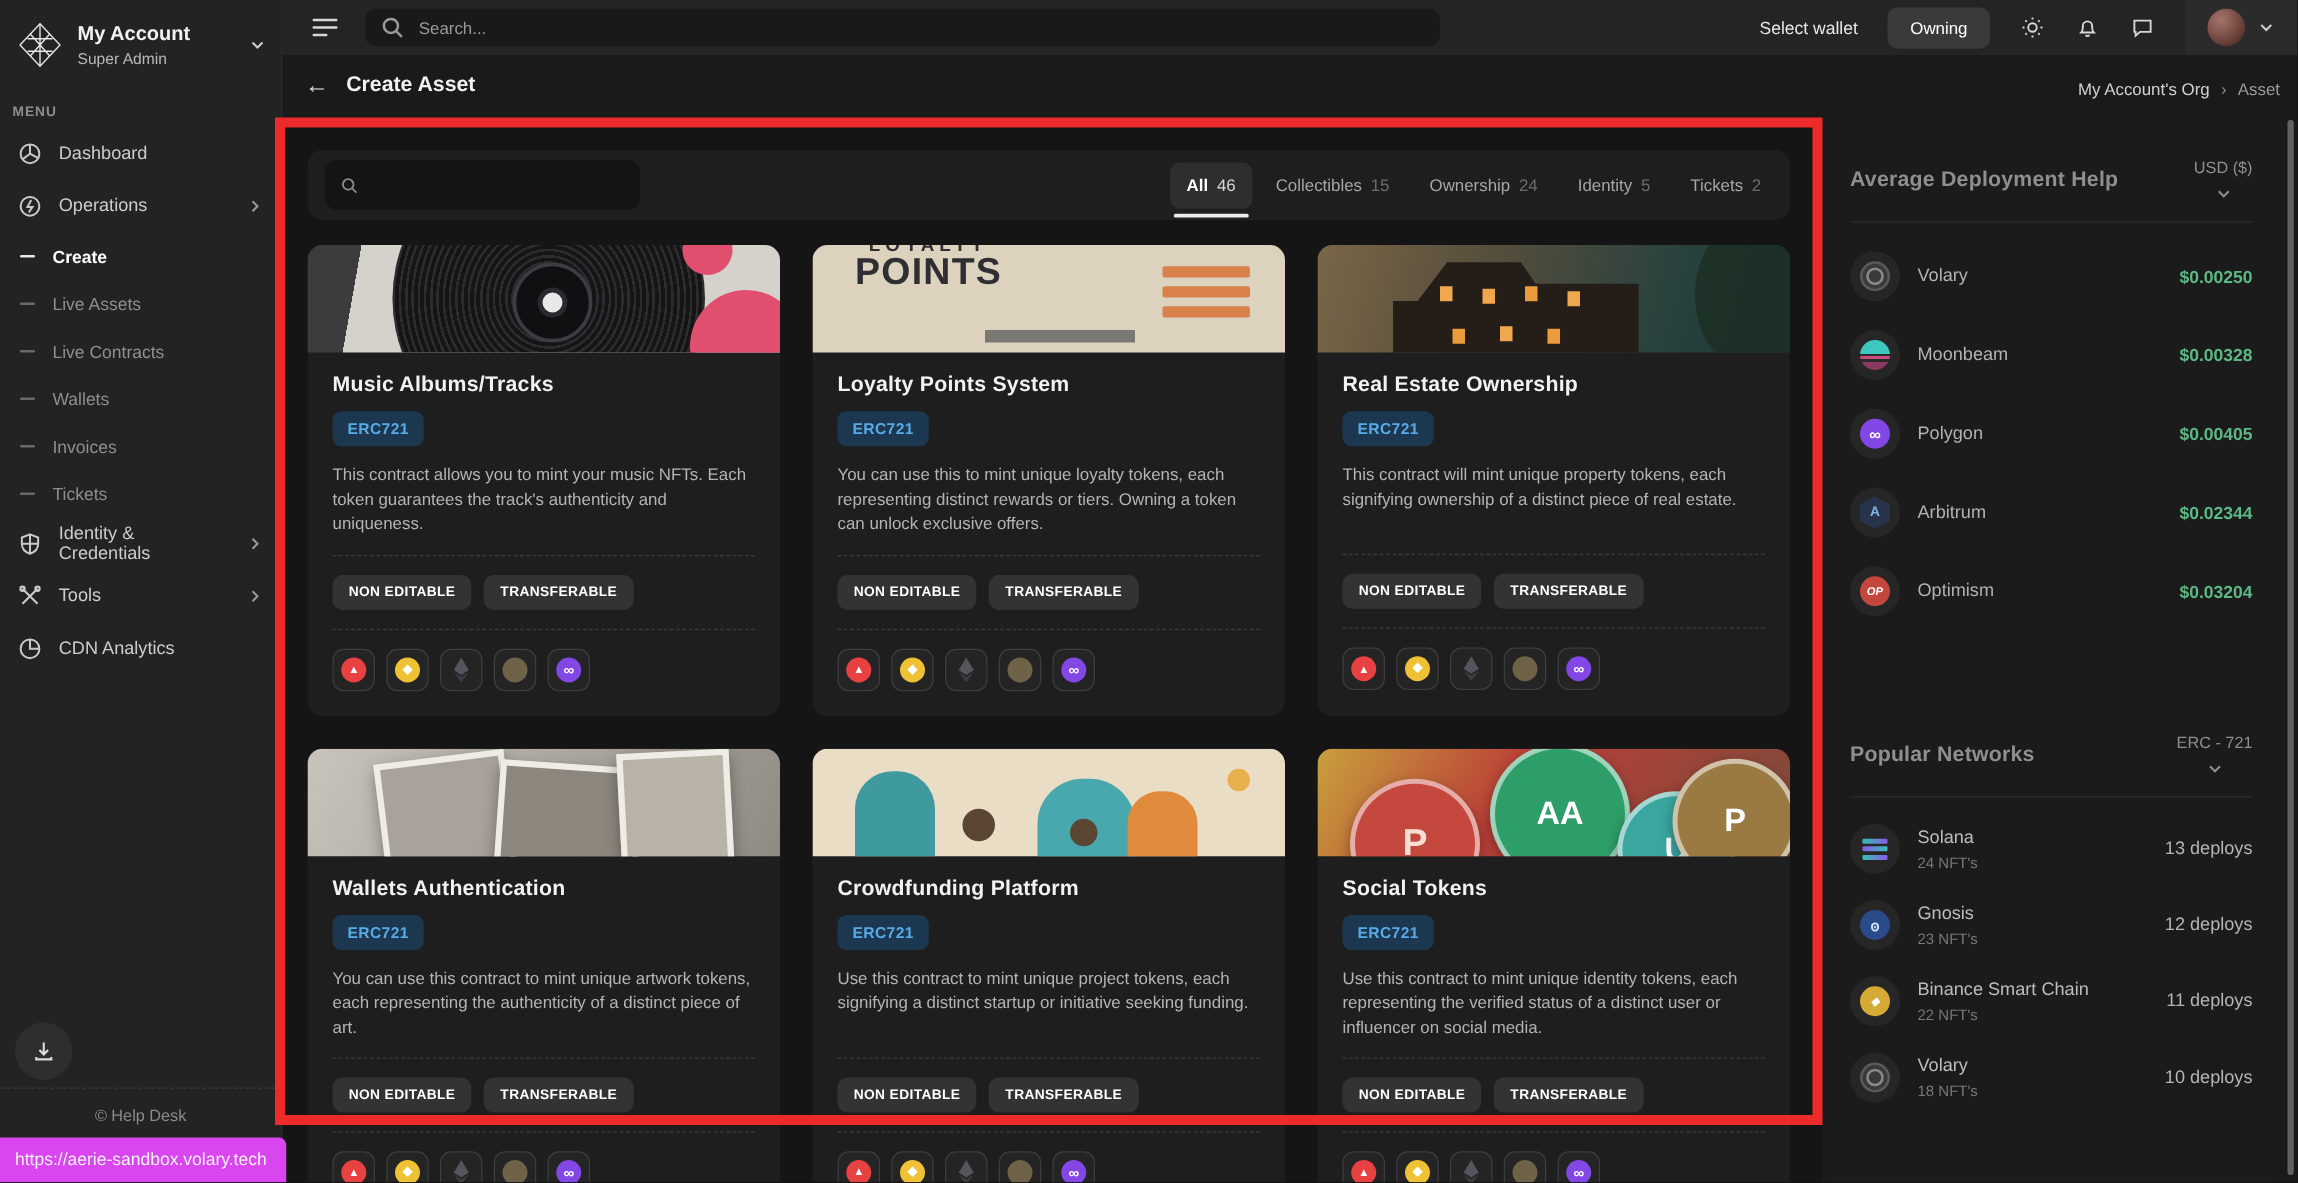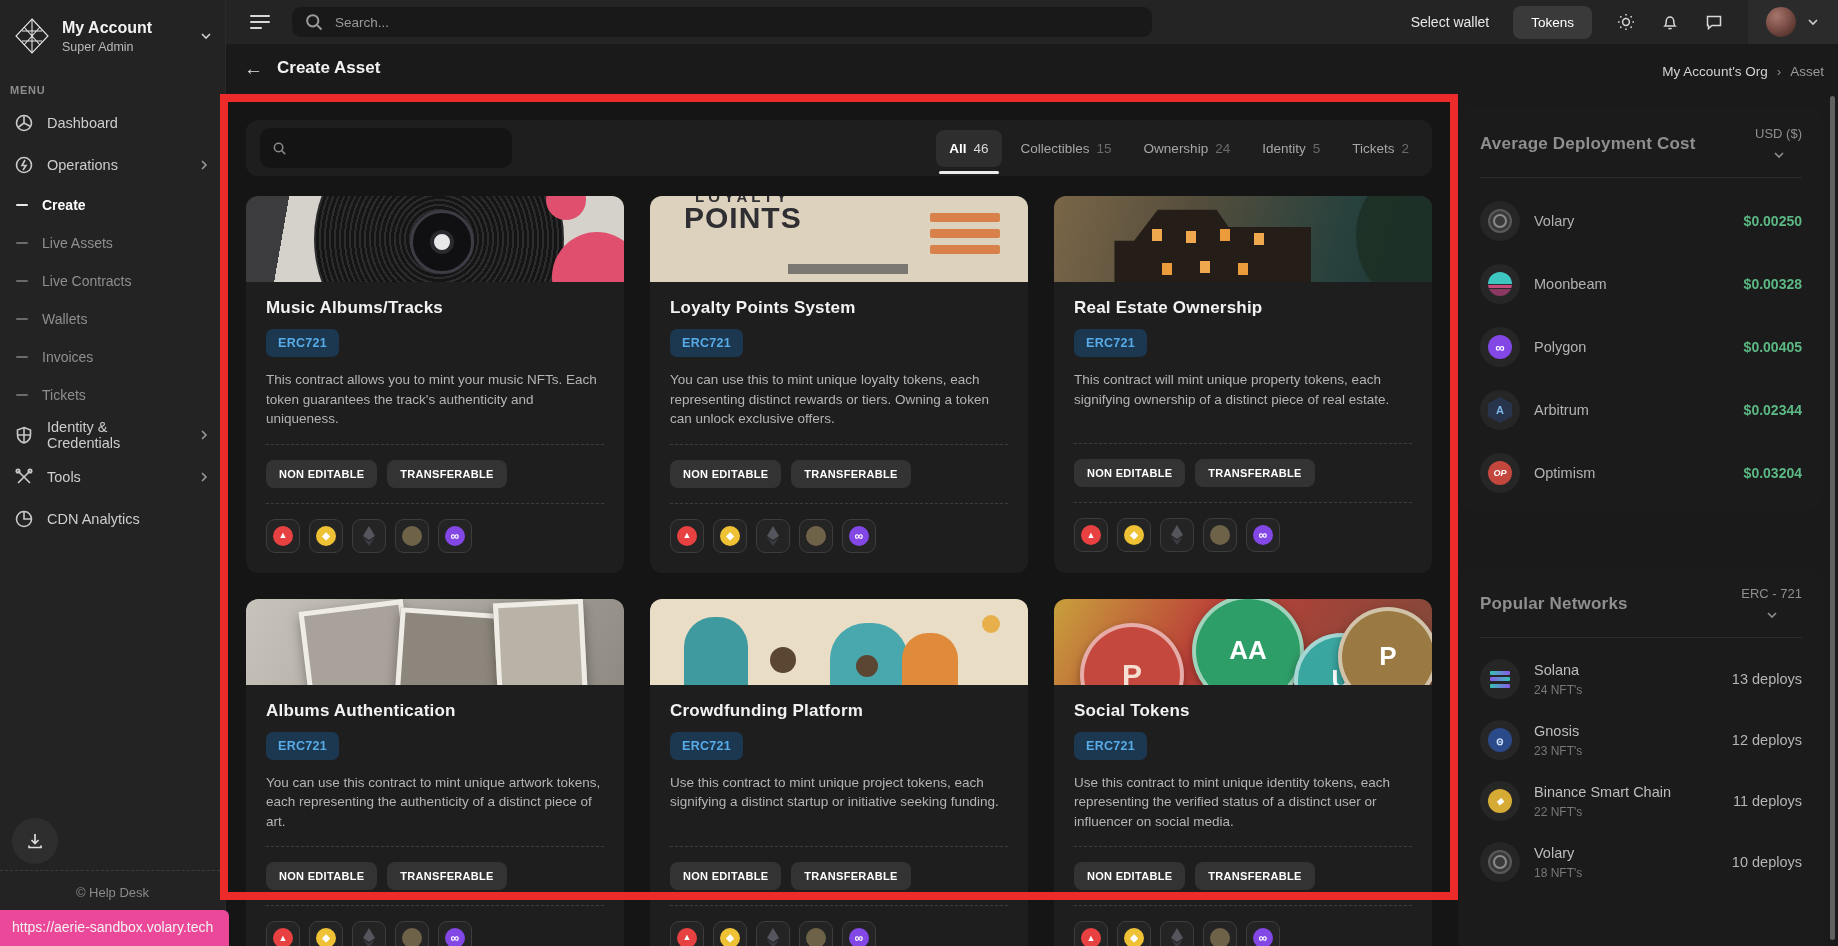--- a/index.html
+++ b/index.html
@@ -182,21 +182,21 @@
   .pdot.vol i{width:10px;height:10px;border:2px solid #8a8a8a;border-radius:50%;}
   .arb-hex{width:24px;height:26px;background:#27344c;clip-path:polygon(50% 0,100% 25%,100% 75%,50% 100%,0 75%,0 25%);
            display:flex;align-items:center;justify-content:center;color:#7fb5e8;font-size:11px;font-weight:bold;}
   .sol-bars i{display:block;width:20px;height:4px;margin:2.5px 0;border-radius:1px;
               background:linear-gradient(90deg,#35c2b4,#8a5ae8);}
   .sol-bars i:nth-child(2){background:linear-gradient(90deg,#8a5ae8,#35c2b4);}
 
   
   .scrollbar{position:absolute;right:3px;top:96px;width:5px;height:844px;background:#7a7a7a;
              border-radius:3px;opacity:.75;z-index:60;}
-  .statusbar{position:absolute;left:0;bottom:0;background:#ec4899;color:#f2f2f2;font-size:14px;
+  .statusbar{position:absolute;left:0;bottom:0;background:#d946ef;color:#f2f2f2;font-size:14px;
              padding:9px 16px 11px 12px;border-top-right-radius:6px;z-index:70;white-space:nowrap;}
 </style>
 </head>
 <body>
 
 <div class="stage">
 
   <div class="sidebar">
     <div class="org">
       <svg class="org-logo" viewBox="0 0 40 40" fill="none" stroke="#e8e8e8" stroke-width="1.1">
@@ -311,21 +311,21 @@
     </div>
     <div class="top-search">
       <svg class="top-ico" width="16" height="16" viewBox="0 0 16 16" fill="none" stroke="#9a9a9a" stroke-width="1.6">
         <circle cx="7" cy="7" r="4.5"></circle>
           <path d="M10.5 10.5 L14 14"></path>
       </svg>
       <input type="text" placeholder="Search..." style="">
     </div>
     <div class="top-right">
       <span class="select-wallet">Select wallet</span>
-      <button class="primary-btn">Tokens</button>
+      <button class="primary-btn">Owning</button>
       <svg class="top-ico" viewBox="0 0 20 20" fill="none" stroke="currentColor" stroke-width="1.5">
         <circle cx="10" cy="10" r="3.4"></circle>
         <path d="M10 2 V3.6 M10 16.4 V18 M2 10 H3.6 M16.4 10 H18 M4.3 4.3 L5.4 5.4 M14.6 14.6 L15.7 15.7 M15.7 4.3 L14.6 5.4 M5.4 14.6 L4.3 15.7" stroke-dasharray="1.6 1.2"></path>
       </svg>
       <svg class="top-ico" viewBox="0 0 20 20" fill="none" stroke="currentColor" stroke-width="1.5">
         <path d="M5 14 C6 13 6.3 10.8 6.3 8.8 A3.7 3.7 0 0 1 13.7 8.8 C13.7 10.8 14 13 15 14 Z"></path>
           <path d="M8.6 16 A1.6 1.6 0 0 0 11.4 16"></path>
       </svg>
       <svg class="top-ico" viewBox="0 0 20 20" fill="none" stroke="currentColor" stroke-width="1.5">
         <path d="M3.5 4.5 H16.5 V13.5 H8 L4.5 16.5 V13.5 H3.5 Z"></path>
@@ -507,21 +507,21 @@
         </div>
       </div>
 
       <div class="card">
         <div class="card-img img-artwork">
           <div class="frame f1"></div>
           <div class="frame f2"></div>
           <div class="frame f3"></div>
         </div>
         <div class="card-body">
-          <div class="card-title">Albums Authentication</div>
+          <div class="card-title">Wallets Authentication</div>
           <span class="badge">ERC721</span>
           <div class="card-desc">You can use this contract to mint unique artwork tokens, each representing the authenticity of a distinct piece of art.</div>
           <div class="dashed"></div>
           <div class="tags">
             <span class="tag">NON EDITABLE</span>
             <span class="tag">TRANSFERABLE</span>
           </div>
           <div class="dashed"></div>
           <div class="nets">
             <span class="net">
@@ -628,21 +628,21 @@
         </div>
       </div>
 
     </div>
   </div>
 
   <div class="redbox"></div>
 
   <div class="panel-card" id="cost-panel">
     <div class="panel-head">
-      <span class="panel-title">Average Deployment Cost</span>
+      <span class="panel-title">Average Deployment Help</span>
       <span class="panel-filter">
         <span>USD ($)</span>
         <svg class="chev" viewBox="0 0 14 14" fill="none" stroke="#8f8f8f" stroke-width="1.6">
             <polyline points="3,5 7,9 11,5"></polyline>
           </svg>
       </span>
     </div>
     <div class="prow">
       <span class="picon">
           <span class="pdot vol">

